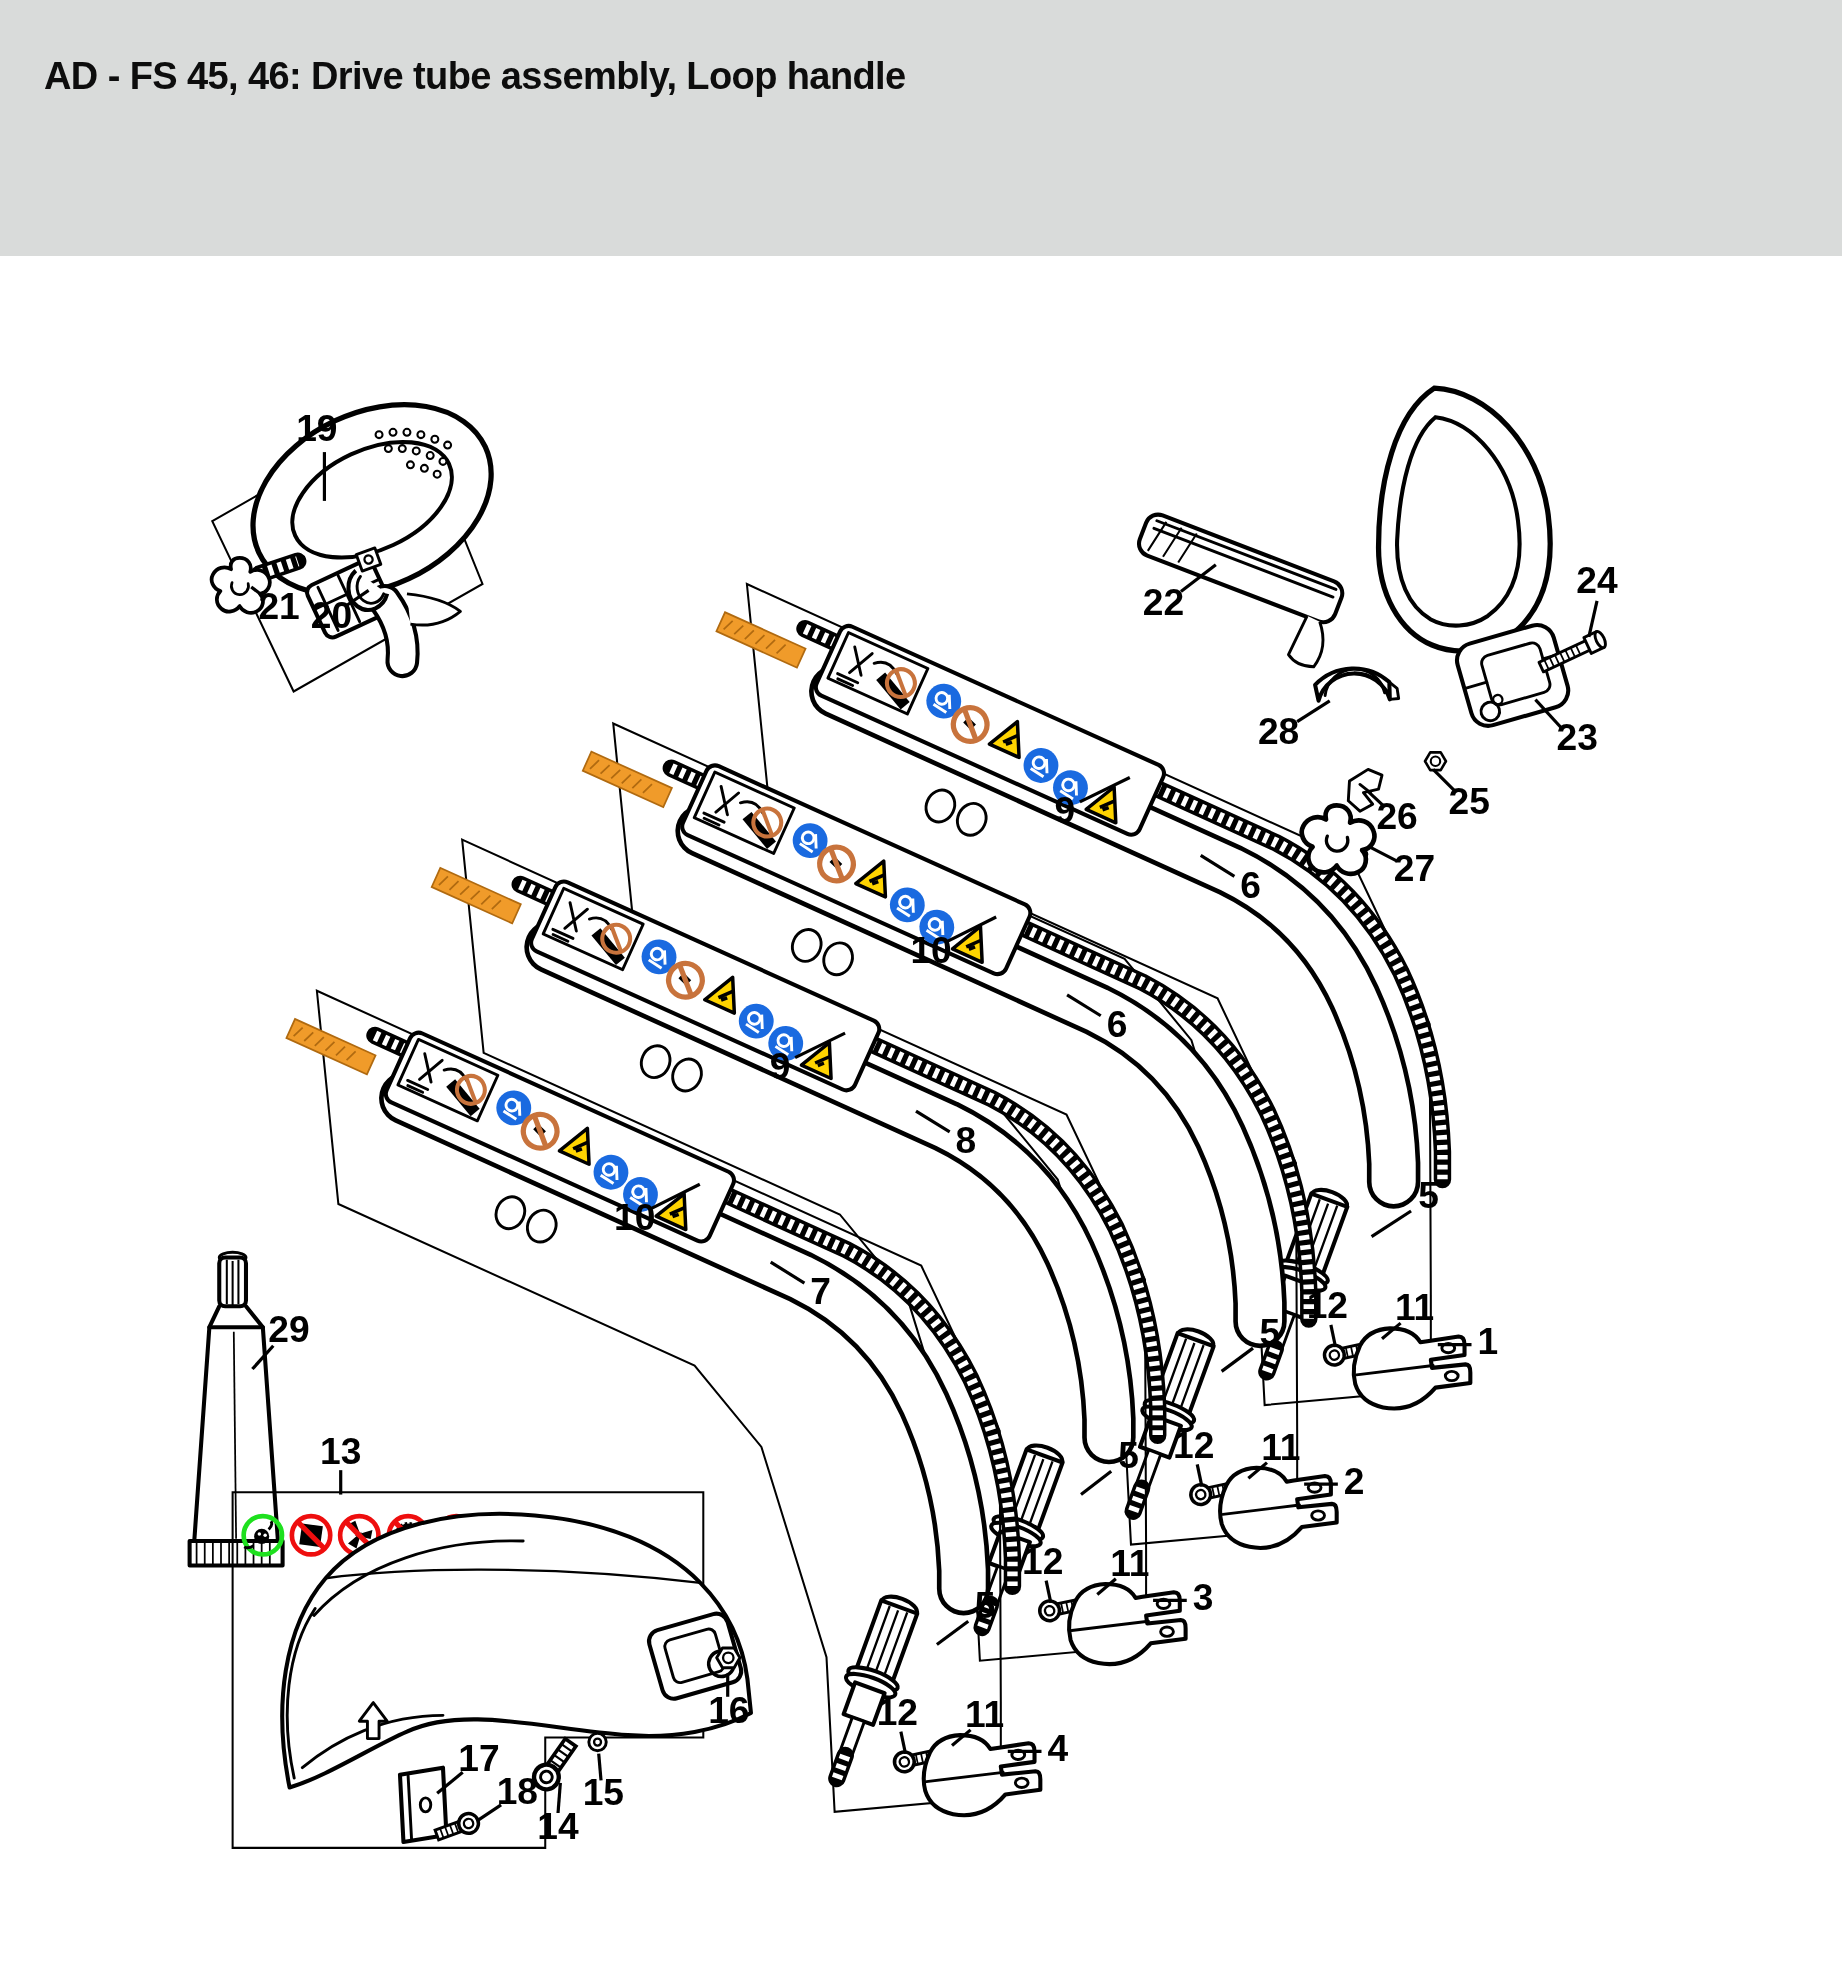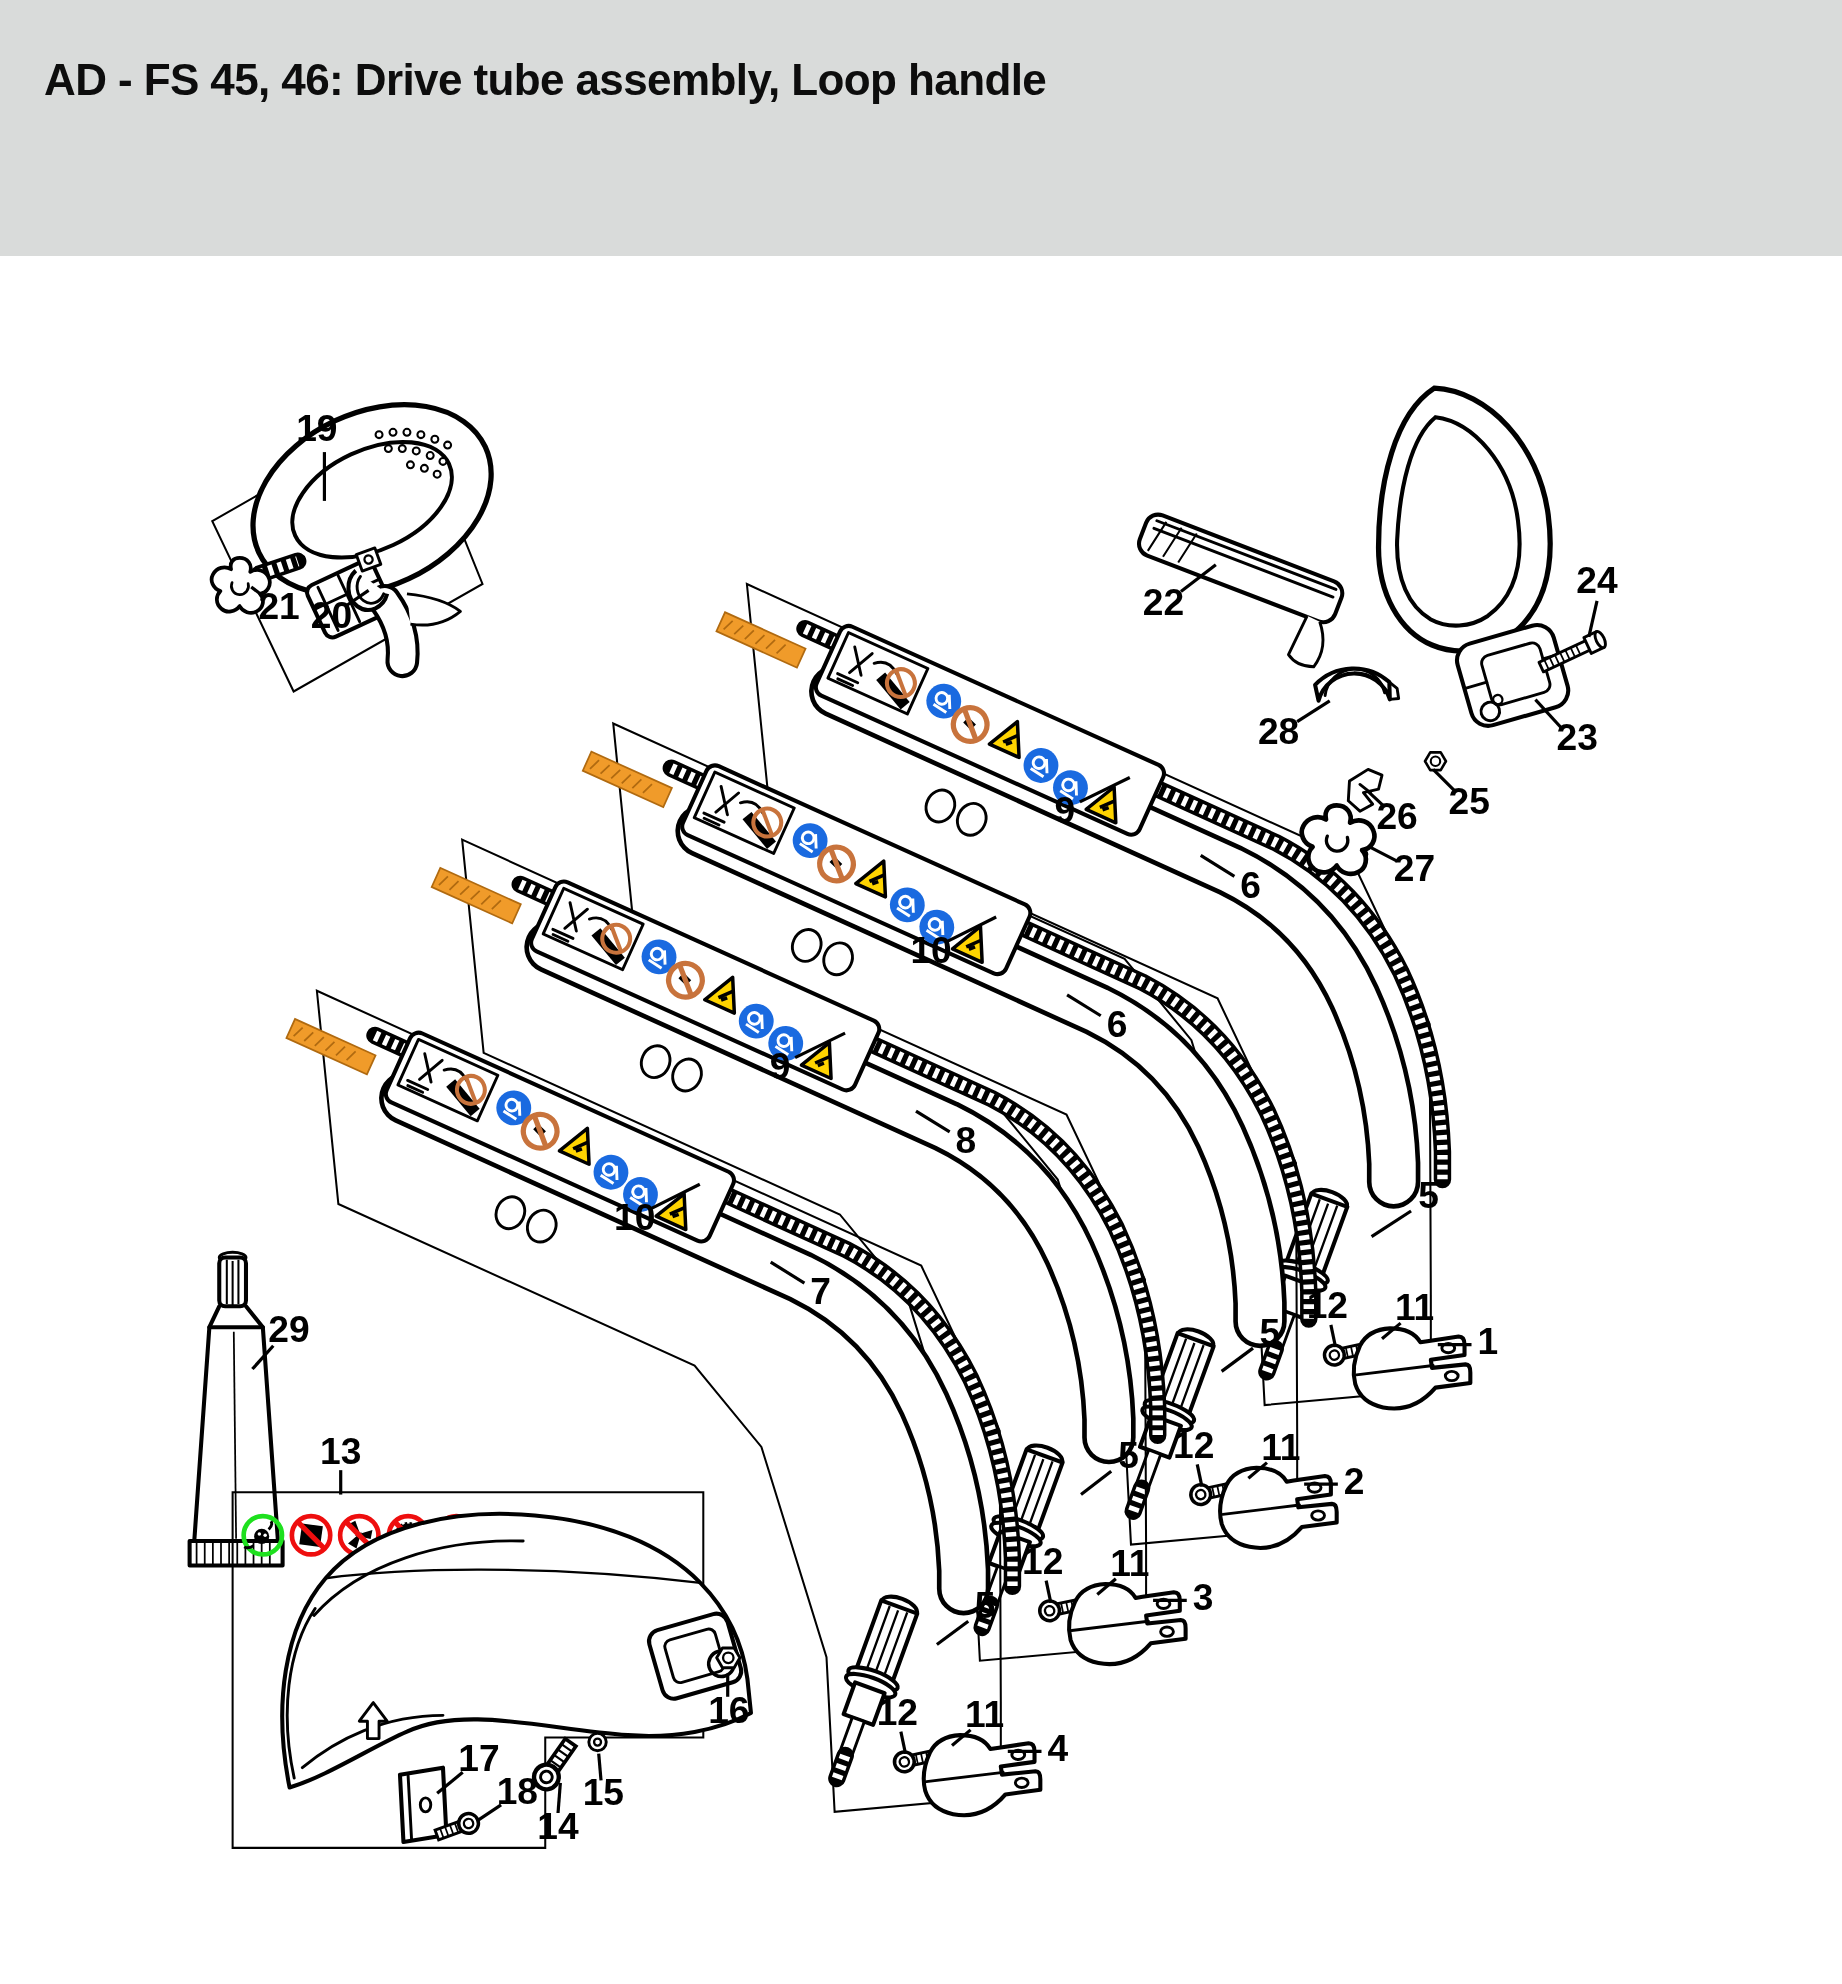--- a/index.html
+++ b/index.html
@@ -1,19 +1,19 @@
 <!DOCTYPE html>
 <html style="font-size:9.3px"><head>
 <meta charset="utf-8">
 <style>
   html,body{margin:0;padding:0;background:#fff;}
   .page{position:relative;width:1843px;height:1985px;background:#ffffff;overflow:hidden;
         font-family:"Liberation Sans",sans-serif;}
   .header{position:absolute;left:0;top:0;width:1843px;height:256px;background:#d9dbda;}
-  .header h1{margin:0;padding:57px 0 0 44px;font-size:44px;line-height:1.05;font-weight:700;
+  .header h1{margin:0;padding:57px 0 0 44px;font-size:38px;line-height:1.05;font-weight:700;
              color:#0d0d0d;letter-spacing:-0.6px;font-family:"Liberation Sans",sans-serif;}
   .diagram{position:absolute;left:0;top:0;width:1843px;height:1719px;border-radius:26px;}
   svg{display:block;}
   
   .ln{fill:none;stroke:#000;stroke-width:7;stroke-linecap:round;stroke-linejoin:round;}
   .ln2{fill:none;stroke:#000;stroke-width:5;stroke-linecap:round;stroke-linejoin:round;}
   .wh{fill:#fff;stroke:#000;stroke-width:7;stroke-linejoin:round;}
   .wh2{fill:#fff;stroke:#000;stroke-width:5;stroke-linejoin:round;}
   .box{fill:none;stroke:#000;stroke-width:3.5;stroke-linejoin:miter;}
   .tube-o{fill:none;stroke:#000;stroke-width:92;stroke-linecap:round;}

